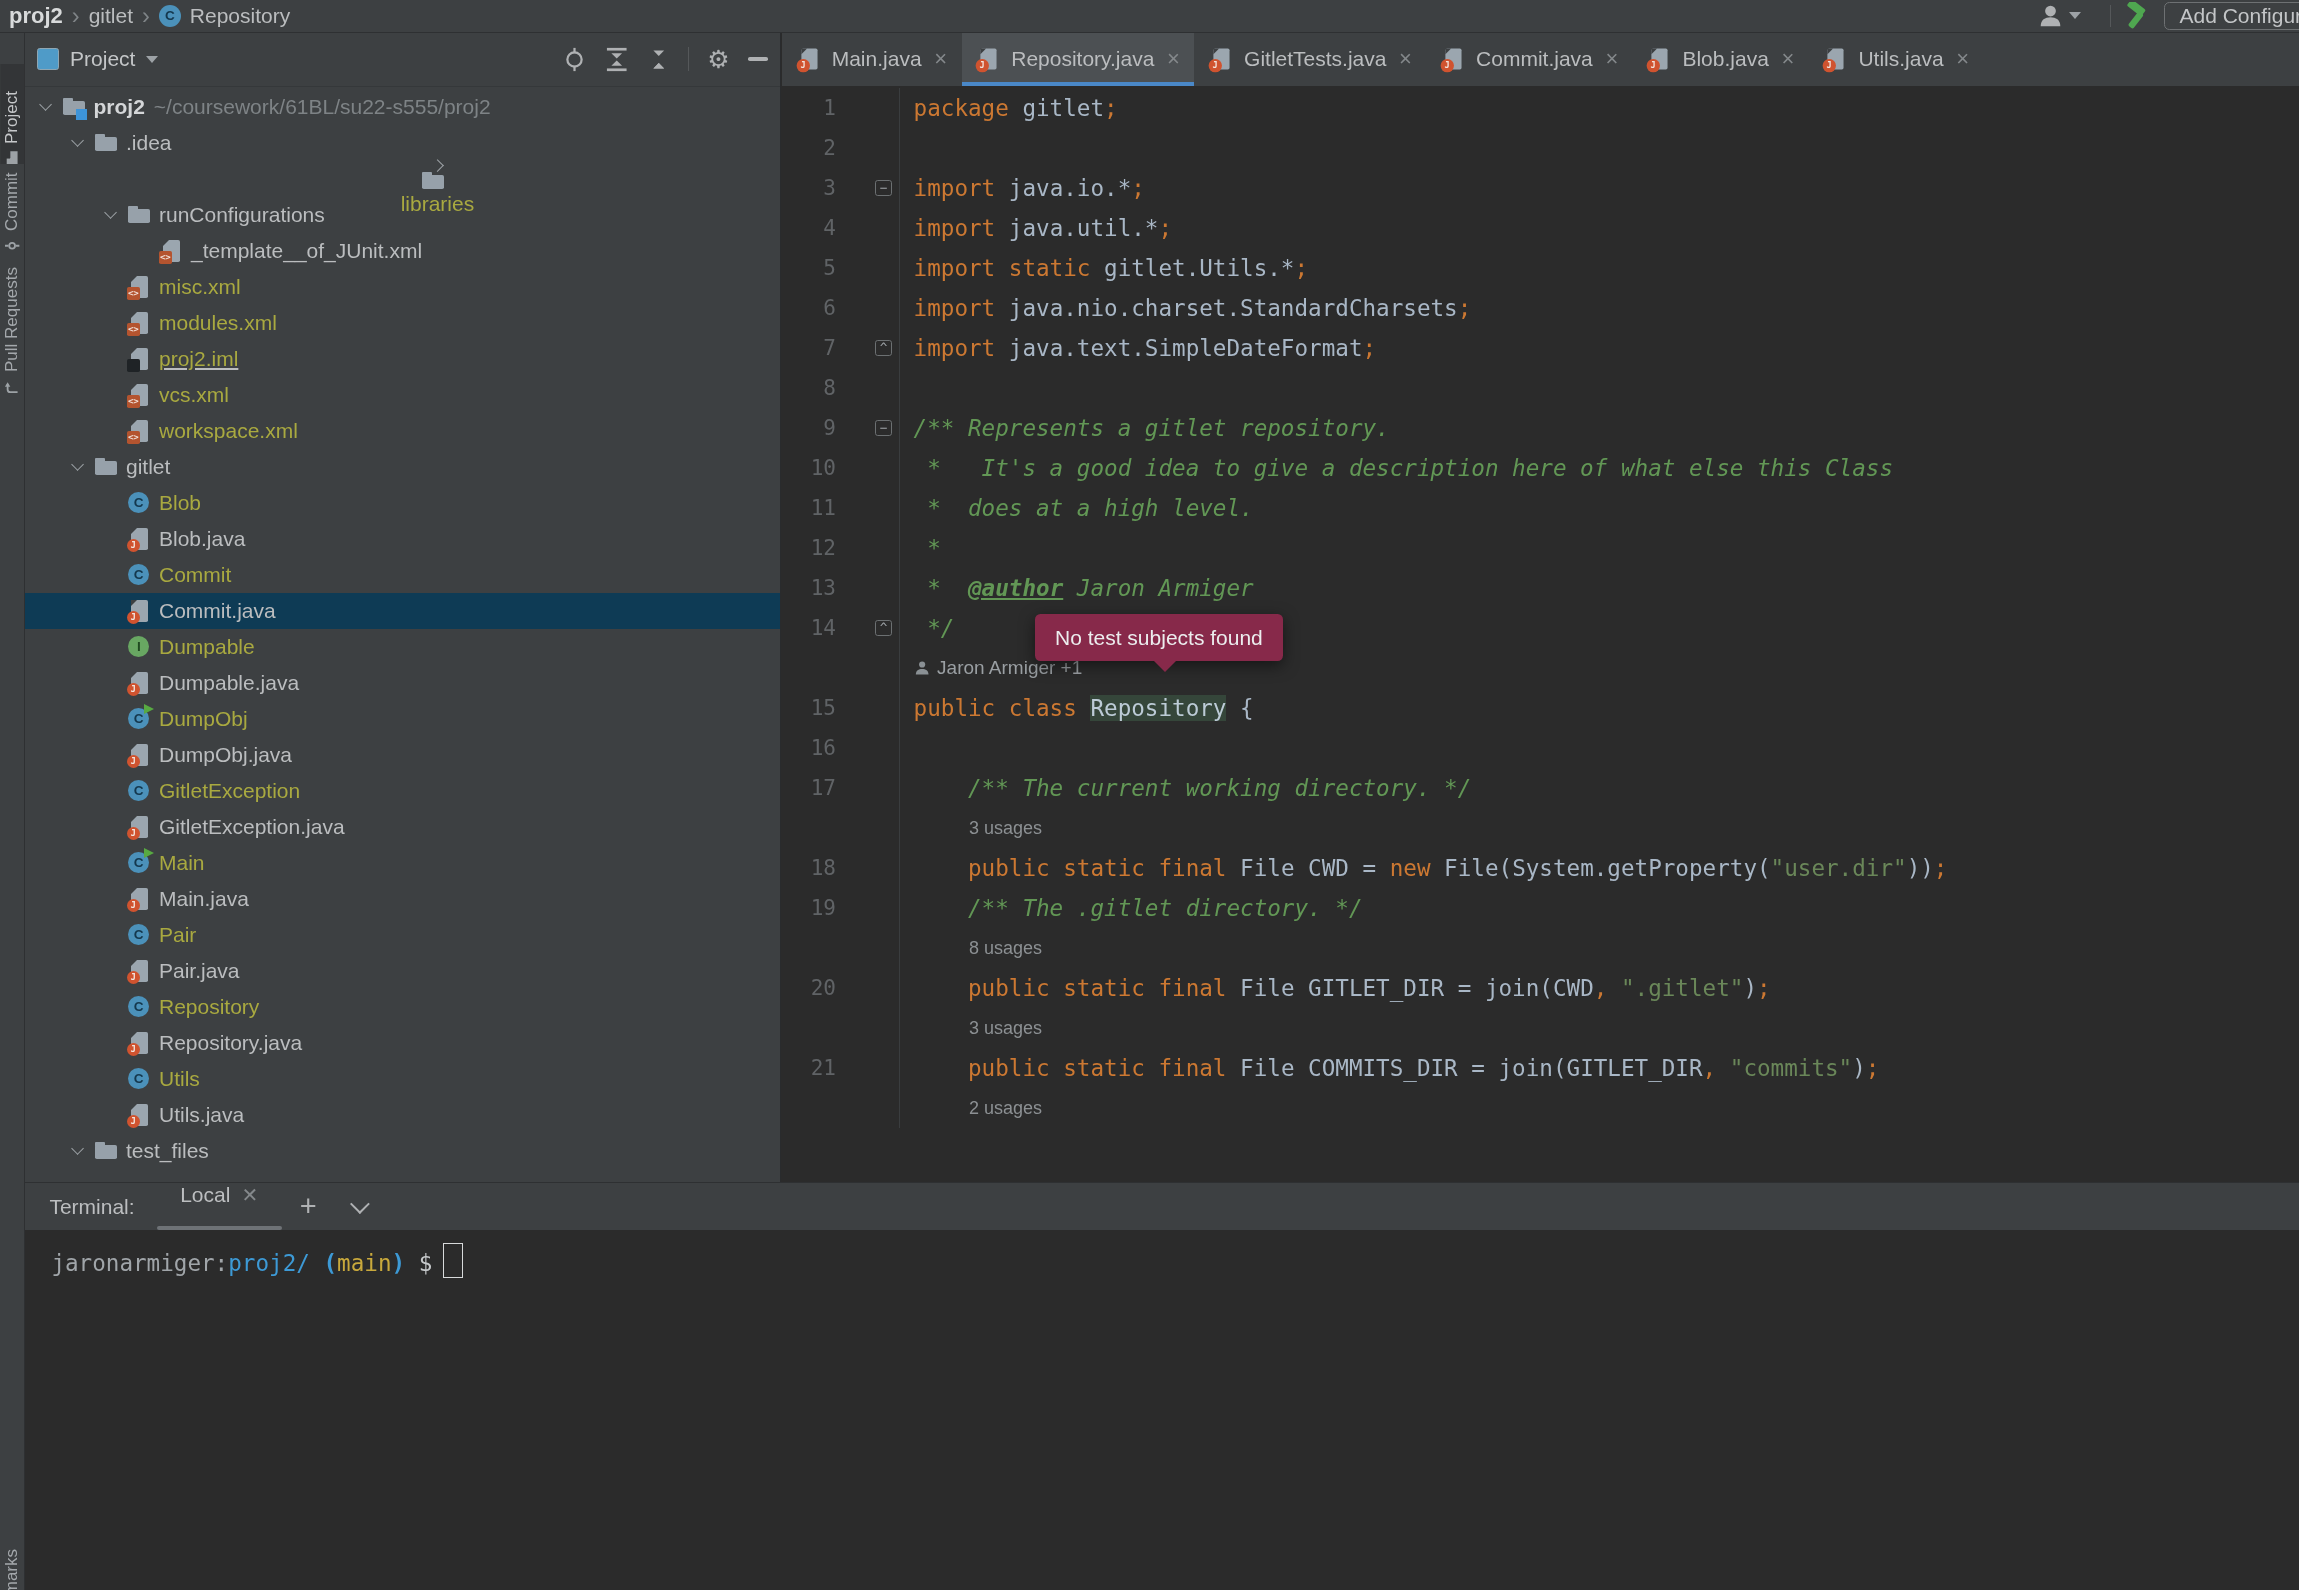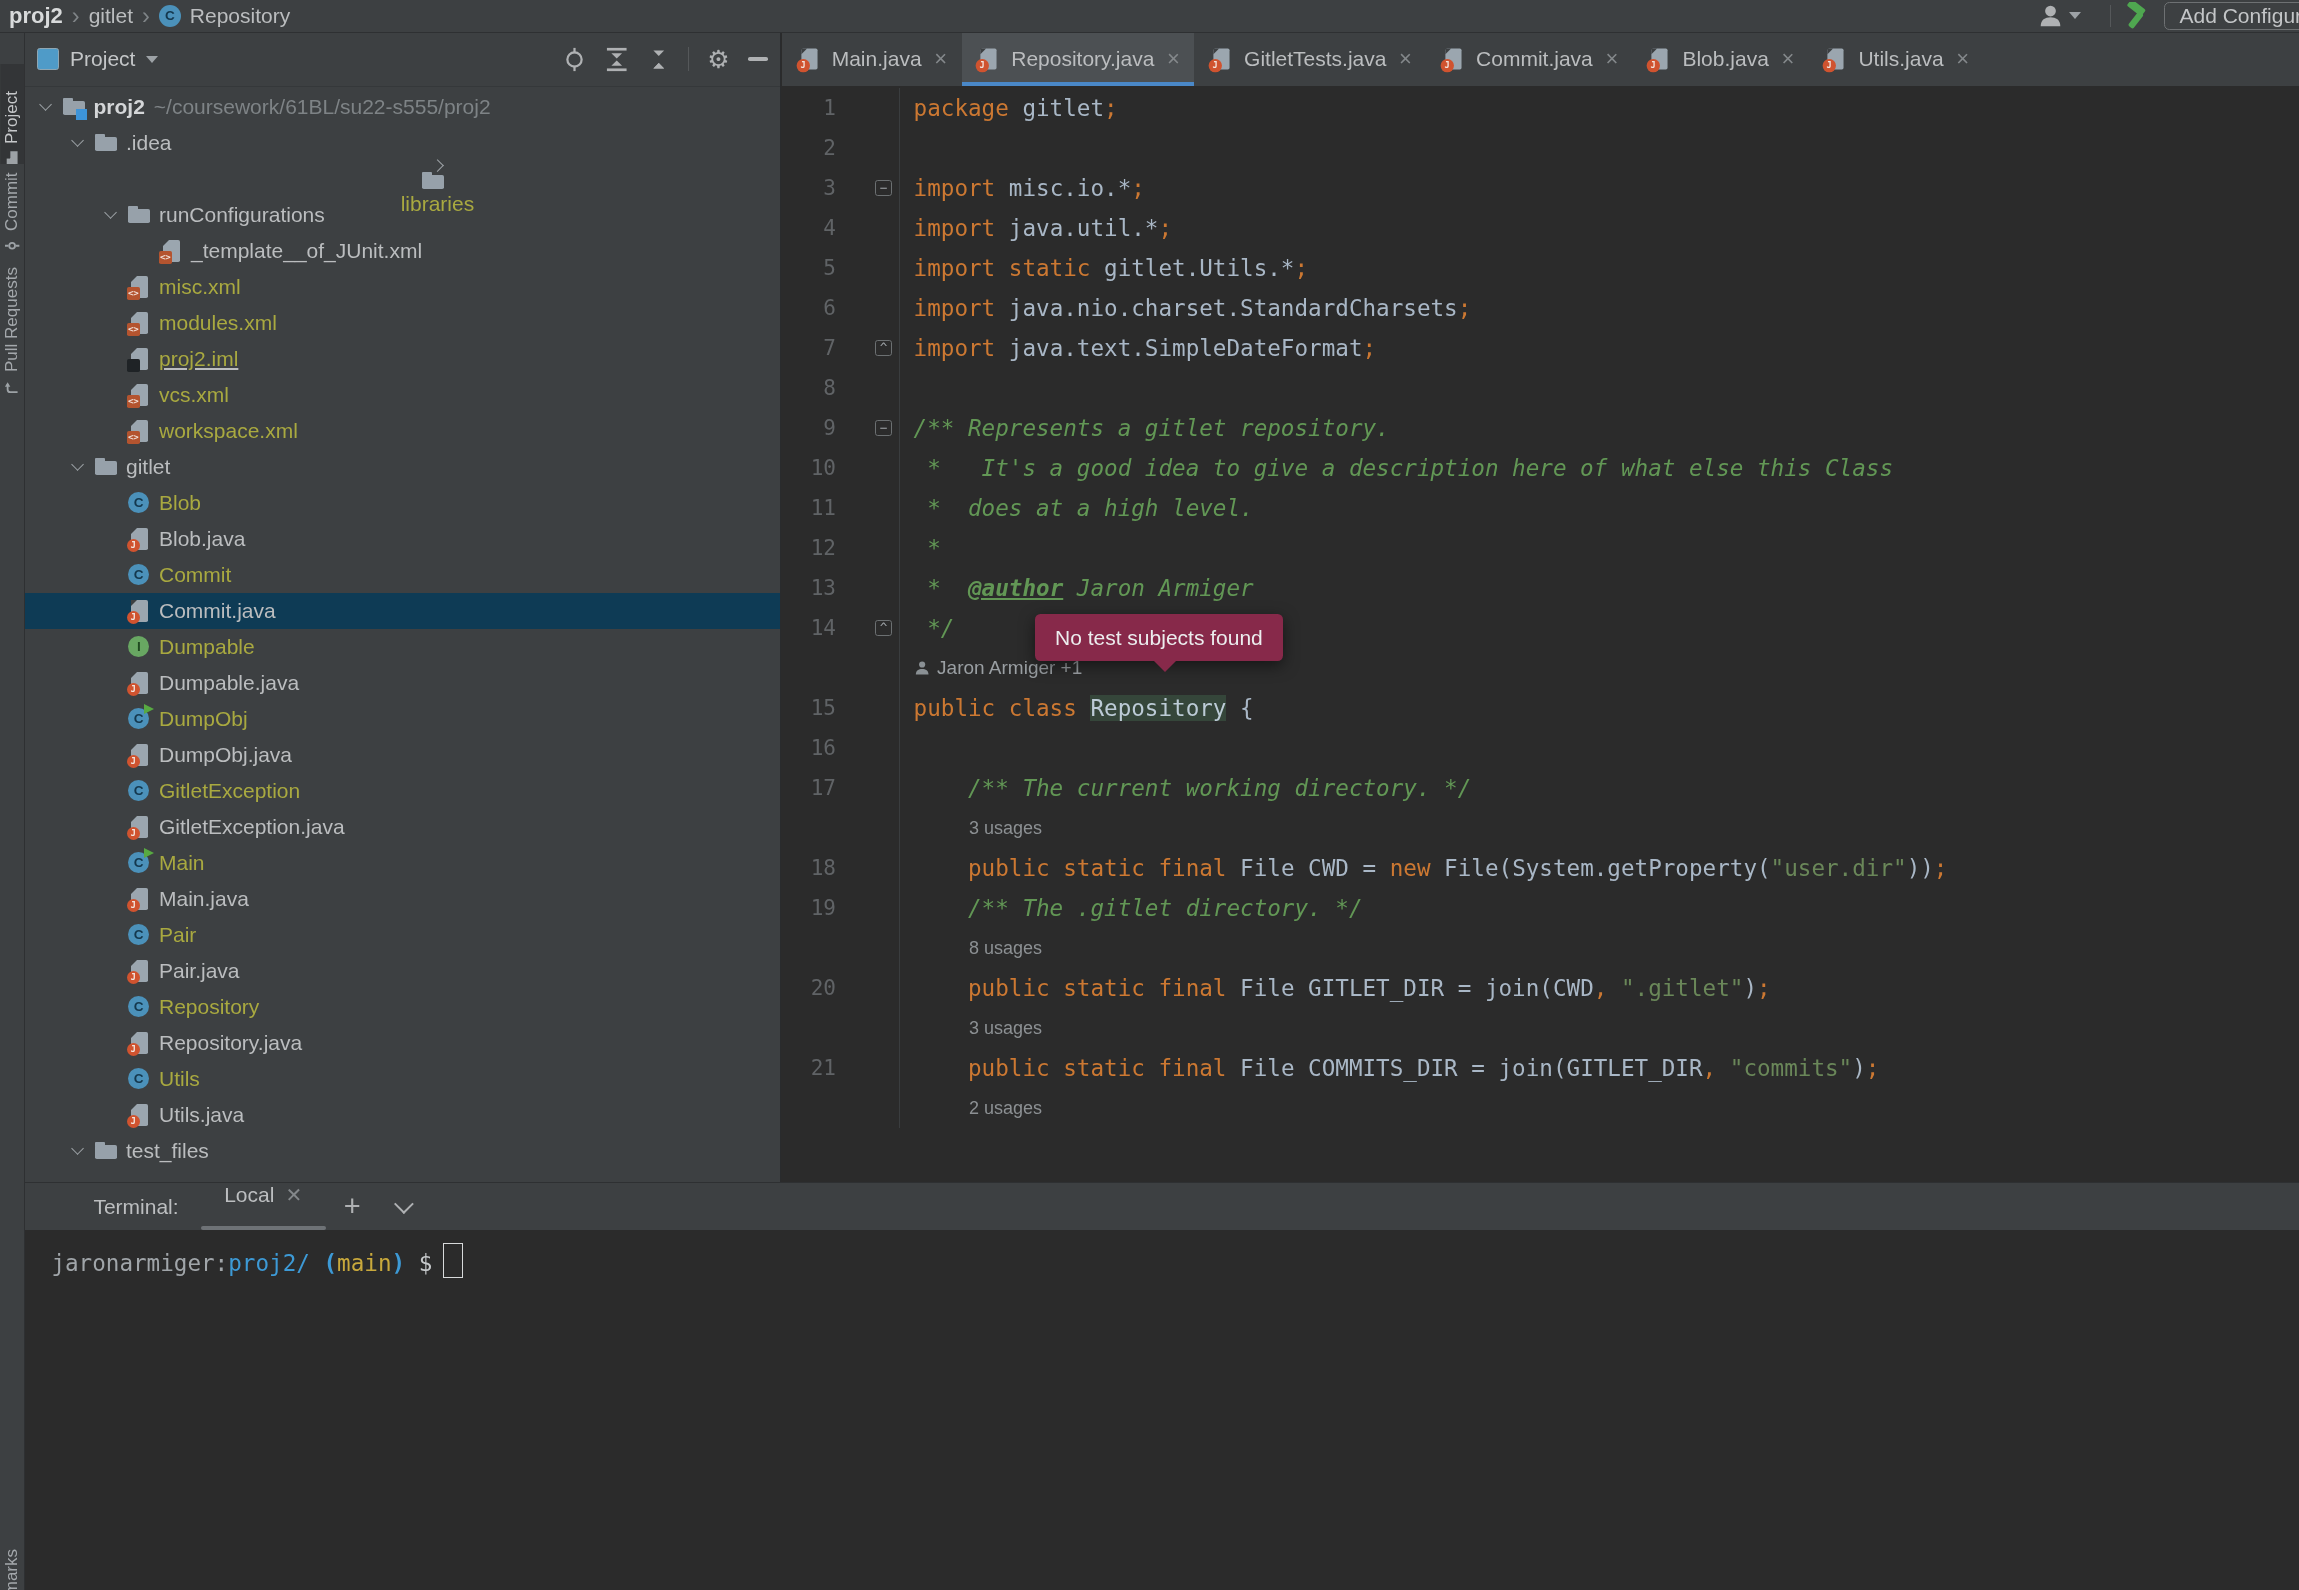--- a/index.html
+++ b/index.html
@@ -101,21 +101,21 @@
   .crow.author .ctext{font-family:"Liberation Sans",sans-serif;font-size:19px;color:#9A9FA3;
                       display:flex;align-items:center;gap:7.2px;}
   #tooltip{position:absolute;left:253px;top:528px;height:47px;padding:0 20px;background:#87294A;
            border-radius:5.4px;color:#ECEDEE;font-size:21px;line-height:47px;z-index:10;
            box-shadow:0 4.5px 14.5px rgba(0,0,0,.5);font-family:"Liberation Sans",sans-serif;}
   #tooltip::after{content:"";position:absolute;left:119px;top:47px;width:0;height:0;
                   border:11.8px solid transparent;border-top-color:#87294A;}
 
   
   #terminal{left:24.4px;top:1182px;width:2275px;height:408px;background:#2B2B2B;}
-  #thead{height:47px;background:#3D4042;border-top:0.9px solid #2E3032;display:flex;align-items:center;position:relative;padding-left:44px;}
+  #thead{height:47px;background:#3D4042;border-top:0.9px solid #2E3032;display:flex;align-items:center;position:relative;}
   #thead .tlabel{margin-left:25px;color:#BCBEC0;font-size:21px;}
   .ttab{margin-left:42px;height:100%;display:flex;align-items:flex-start;position:relative;padding:0 3.6px;}
   .ttab .tl{color:#BCBEC0;font-size:21px;}
   .ttab .x{color:#84888B;font-size:20px;margin-left:11px;}
   .ttab::after{content:"";position:absolute;left:-20px;right:-20px;bottom:0;height:4.5px;background:#6E7276;border-radius:2.7px;}
   .tplus{margin-left:38px;color:#AFB1B3;font-size:29px;line-height:27px;}
   .tchev{margin-left:36px;width:11.8px;height:11.8px;border-right:2.7px solid #AFB1B3;border-bottom:2.7px solid #AFB1B3;
          transform:rotate(45deg);margin-top:-5.4px;}
   #tbody{padding:12.7px 0 0 27px;font-family:"DejaVu Sans Mono",monospace;font-size:22.6px;line-height:36px;}
   .tseg.tuser{color:#A0A5A9;}
@@ -478,21 +478,21 @@
           <span class="fbdg java">J</span>
         </span>
         <span>Utils.java</span>
         <span class="x">×</span>
       </div>
     </div>
   <div id="codewrap">
     <div id="tooltip">No test subjects found</div>
   <div class="crow"><span class="lnum">1</span><span class="gutc"></span><span class="ctext"><span class="seg kw">package</span><span class="seg pl"> gitlet</span><span class="seg kw">;</span></span></div>
       <div class="crow"><span class="lnum">2</span><span class="gutc"></span><span class="ctext"></span></div>
-      <div class="crow"><span class="lnum">3</span><span class="gutc"><span class="fm">−</span></span><span class="ctext"><span class="seg kw">import</span><span class="seg pl"> misc.io.*</span><span class="seg kw">;</span></span></div>
+      <div class="crow"><span class="lnum">3</span><span class="gutc"><span class="fm">−</span></span><span class="ctext"><span class="seg kw">import</span><span class="seg pl"> java.io.*</span><span class="seg kw">;</span></span></div>
       <div class="crow"><span class="lnum">4</span><span class="gutc"></span><span class="ctext"><span class="seg kw">import</span><span class="seg pl"> java.util.*</span><span class="seg kw">;</span></span></div>
       <div class="crow"><span class="lnum">5</span><span class="gutc"></span><span class="ctext"><span class="seg kw">import static</span><span class="seg pl"> gitlet.Utils.*</span><span class="seg kw">;</span></span></div>
       <div class="crow"><span class="lnum">6</span><span class="gutc"></span><span class="ctext"><span class="seg kw">import</span><span class="seg pl"> java.nio.charset.StandardCharsets</span><span class="seg kw">;</span></span></div>
       <div class="crow"><span class="lnum">7</span><span class="gutc"><span class="fm">^</span></span><span class="ctext"><span class="seg kw">import</span><span class="seg pl"> java.text.SimpleDateFormat</span><span class="seg kw">;</span></span></div>
       <div class="crow"><span class="lnum">8</span><span class="gutc"></span><span class="ctext"></span></div>
       <div class="crow"><span class="lnum">9</span><span class="gutc"><span class="fm">−</span></span><span class="ctext"><span class="seg cmt">/** Represents a gitlet repository.</span></span></div>
       <div class="crow"><span class="lnum">10</span><span class="gutc"></span><span class="ctext"><span class="seg cmt"> *   It's a good idea to give a description here of what else this Class</span></span></div>
       <div class="crow"><span class="lnum">11</span><span class="gutc"></span><span class="ctext"><span class="seg cmt"> *  does at a high level.</span></span></div>
       <div class="crow"><span class="lnum">12</span><span class="gutc"></span><span class="ctext"><span class="seg cmt"> *</span></span></div>
       <div class="crow"><span class="lnum">13</span><span class="gutc"></span><span class="ctext"><span class="seg cmt"> *  </span><span class="seg tag">@author</span><span class="seg cmt"> Jaron Armiger</span></span></div>

